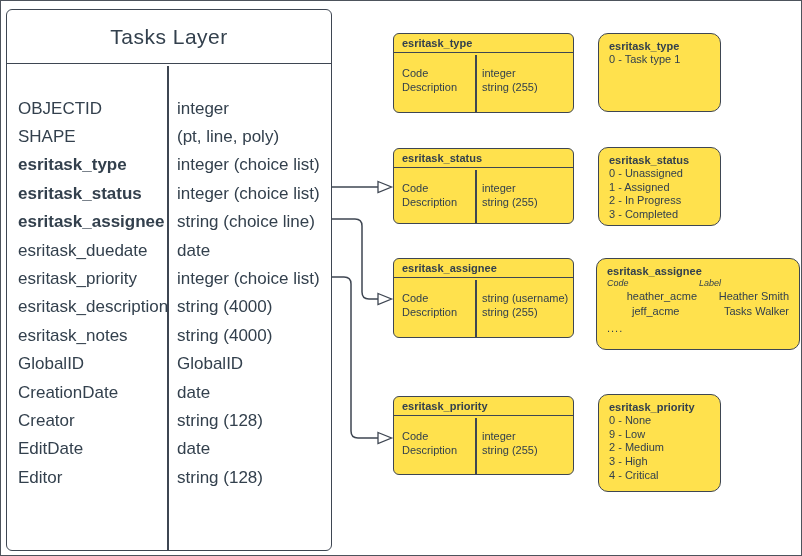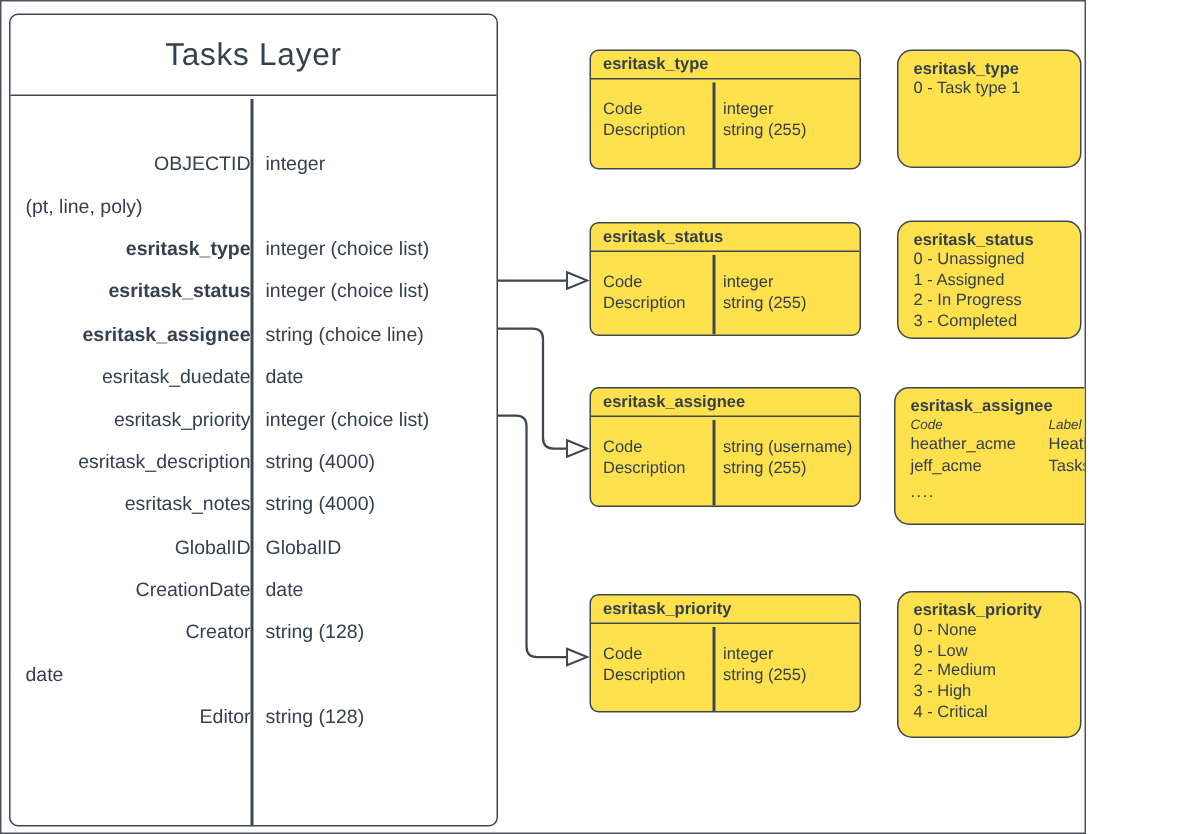--- a/index.html
+++ b/index.html
@@ -8,38 +8,38 @@
     --text:#33404D;
   }
   *{margin:0;padding:0;box-sizing:border-box;}
   body{
     font-family:"Liberation Sans", sans-serif;
     background:#ffffff;
     color:var(--text);
   }
   .canvas{
     position:relative;
-    width:724px;height:556px;
+    width:802px;height:556px;
     background:#ffffff;
     border:1px solid #4d535c;
     overflow:hidden;
   }
   
   .entity{
     position:absolute;left:5px;top:8px;width:326px;height:542px;
     background:#fff;border:1.5px solid var(--line);border-radius:6px;
   }
   .entity-title{
     height:54px;border-bottom:1.5px solid var(--line);
     display:flex;align-items:center;justify-content:center;
     font-size:21px;letter-spacing:.5px;
   }
   .entity-body{position:absolute;top:55.5px;bottom:0;left:0;right:0;padding-top:29px;}
   .vdiv{position:absolute;top:0;bottom:0;left:160px;width:1.5px;background:var(--line);}
-  .frow{display:flex;align-items:center;height:28.4px;font-size:13px;text-align:right;}
+  .frow{display:flex;align-items:center;height:28.4px;font-size:17px;}
   .fname{width:160px;padding-left:11px;white-space:nowrap;}
   .ftype{padding-left:10px;white-space:nowrap;}
   .bold{font-weight:bold;}
   
   .dtable{
     position:absolute;left:392px;width:181px;
     background:var(--yellow);border:1.5px solid var(--line);border-radius:6px;
     overflow:hidden;
   }
   .dhead{
@@ -52,21 +52,21 @@
   .dcol2{position:absolute;left:88px;top:11px;white-space:nowrap;}
   
   .vlist{
     position:absolute;left:597px;width:123px;
     background:var(--yellow);border:1.5px solid var(--line);border-radius:10px;
     padding:5px 10px;font-size:11px;line-height:13.7px;white-space:nowrap;
   }
   .vhead{font-weight:bold;line-height:14px;}
   .vitem{list-style:none;}
   .pairs-head{display:flex;font-size:9px;font-style:italic;line-height:11px;}
-  .pair-row{display:flex;line-height:15px;}
+  .pair-row{display:flex;line-height:15px;justify-content:flex-end;}
   .pcol1{width:92px;}
   .more{margin-top:3px;letter-spacing:1px;}
   
   .wires{position:absolute;left:0;top:0;width:802px;height:556px;pointer-events:none;}
   .wires path{fill:none;stroke:var(--line);stroke-width:1.5;}
   .wires polygon{fill:#ffffff;stroke:var(--line);stroke-width:1.3;}
 </style>
 </head>
 <body>
 
@@ -74,20 +74,21 @@
 
   <div class="entity">
     <div class="entity-title">Tasks Layer</div>
     <div class="entity-body">
       <div class="vdiv"></div>
       <div class="frow">
           <span class="fname">OBJECTID</span>
           <span class="ftype">integer</span>
         </div>
       <div class="frow">
+          <span class="fname">SHAPE</span>
           <span class="ftype">(pt, line, poly)</span>
         </div>
       <div class="frow">
           <span class="fname bold">esritask_type</span>
           <span class="ftype">integer (choice list)</span>
         </div>
       <div class="frow">
           <span class="fname bold">esritask_status</span>
           <span class="ftype">integer (choice list)</span>
         </div>
@@ -117,20 +118,21 @@
         </div>
       <div class="frow">
           <span class="fname">CreationDate</span>
           <span class="ftype">date</span>
         </div>
       <div class="frow">
           <span class="fname">Creator</span>
           <span class="ftype">string (128)</span>
         </div>
       <div class="frow">
+          <span class="fname">EditDate</span>
           <span class="ftype">date</span>
         </div>
       <div class="frow">
           <span class="fname">Editor</span>
           <span class="ftype">string (128)</span>
         </div>
     </div>
   </div>
 
   <svg class="wires" viewBox="0 0 802 556" xmlns="http://www.w3.org/2000/svg">

